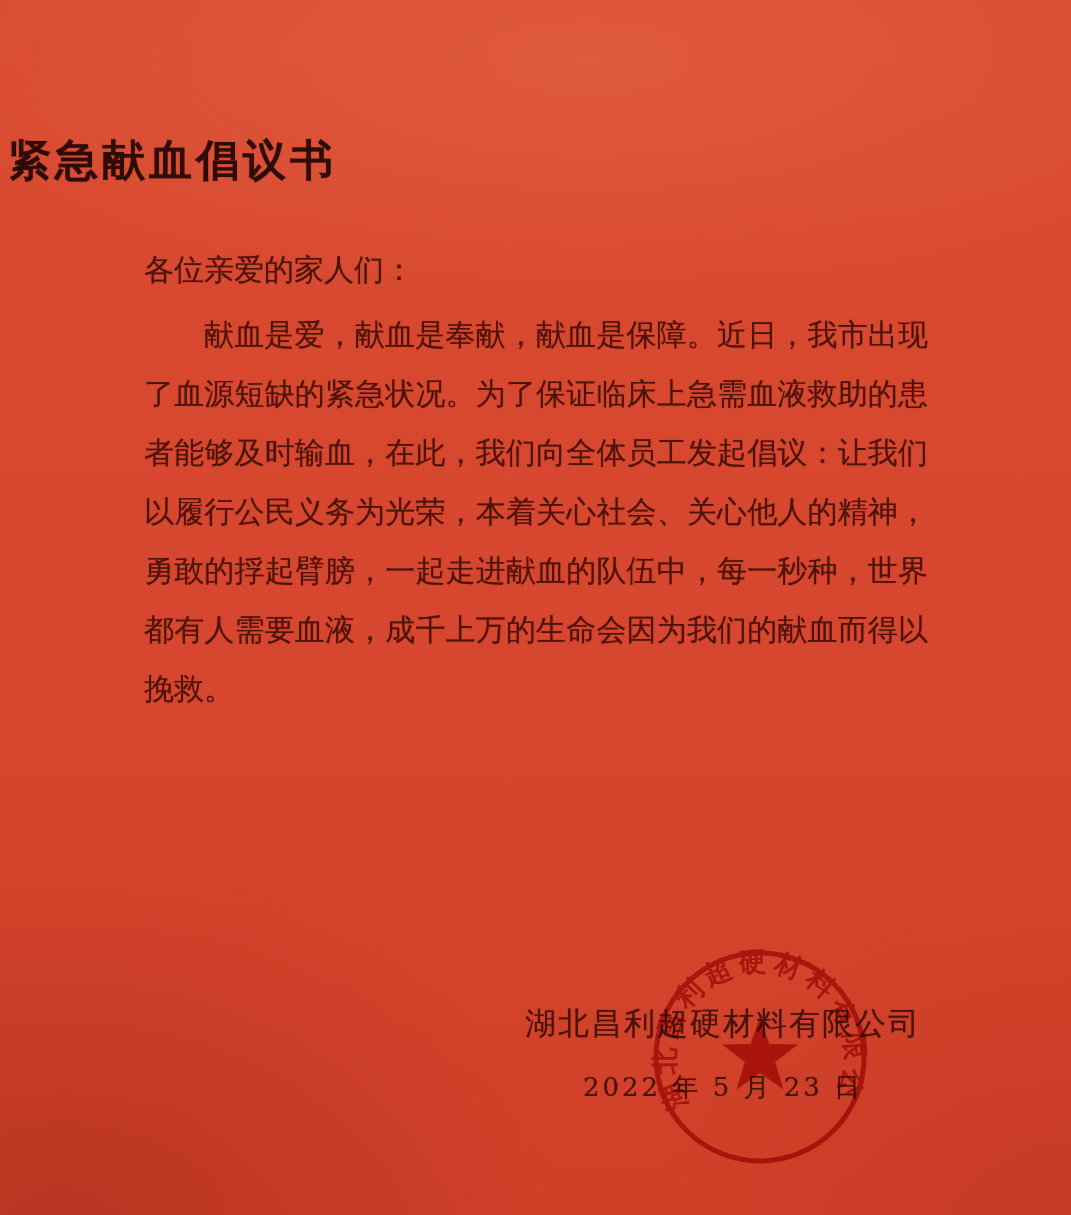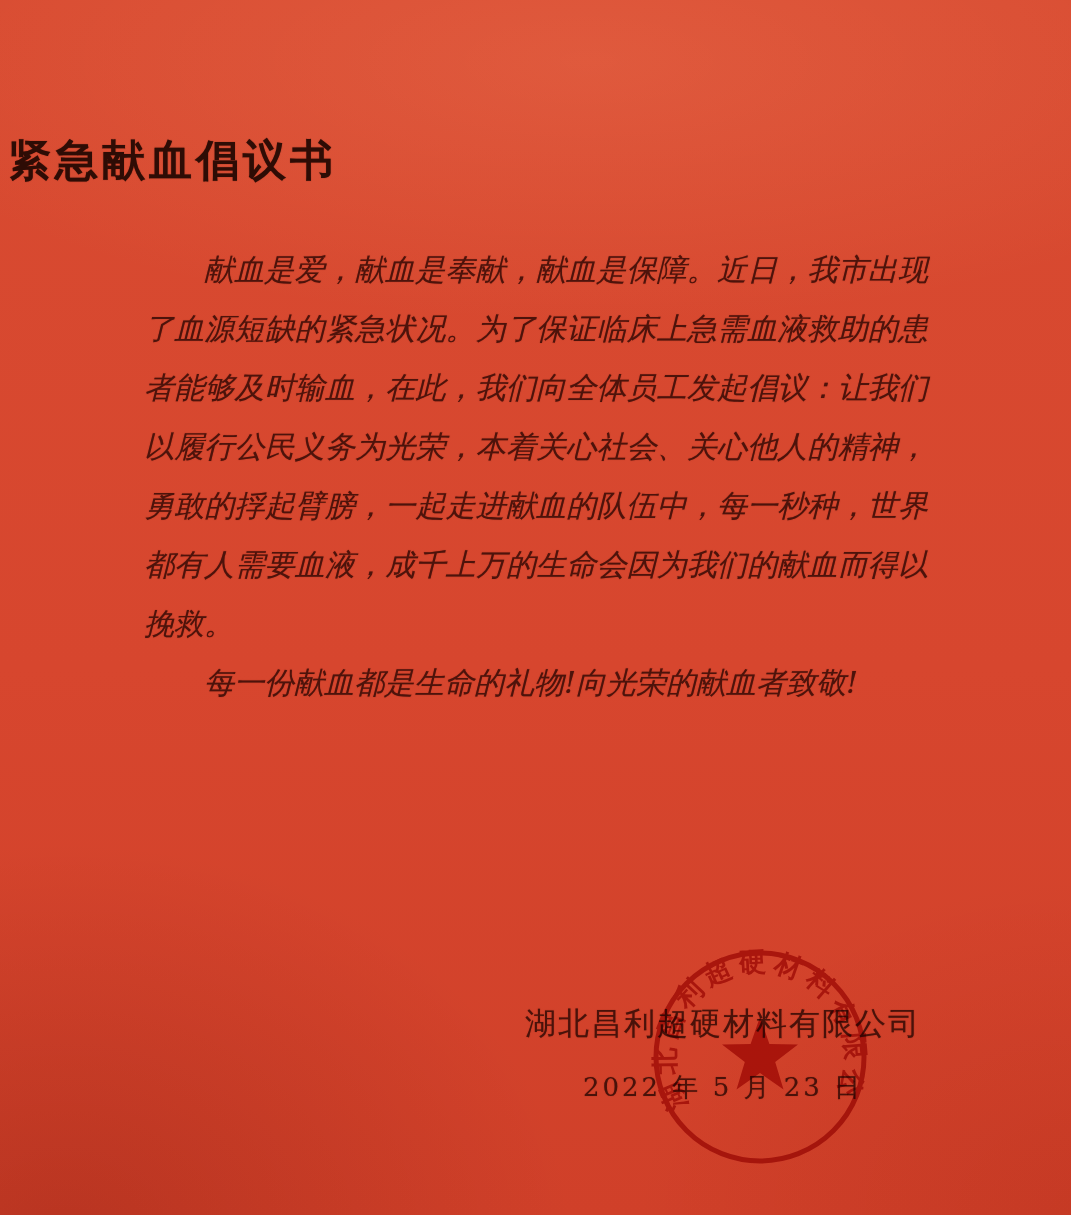--- a/index.html
+++ b/index.html
@@ -23,21 +23,21 @@
     color:#2e0c05;
     text-shadow:0 0 1px rgba(46,12,5,.65);
   }
   .bodytext{
     position:absolute;left:144px;top:240px;width:784px;
     font-size:30px;line-height:59px;color:#4d130b;
     text-shadow:0 0 1px rgba(77,19,11,.55);
     text-align:justify;
   }
   .salutation{margin:0 0 6px 0;}
-  .para{margin:0;text-indent:2em;font-style:italic;}
+  .para{margin:0;text-indent:2em;}
   .sig-block{
     position:absolute;top:1003px;right:150px;
     text-align:center;color:#49120a;
     text-shadow:0 0 1px rgba(73,18,10,.55);
   }
   .company{font-size:31px;letter-spacing:2px;}
   .date{font-size:26px;margin-top:25px;letter-spacing:3px;}
   .stamp{
     position:absolute;left:648px;top:945px;
     mix-blend-mode:multiply;opacity:.82;
@@ -51,22 +51,22 @@
   .stamp .star{fill:#c4281d;}
 </style>
 </head>
 <body>
 
 <div class="page">
 
   <h1 class="title">紧急献血倡议书</h1>
 
   <div class="bodytext">
+    <div class="salutation">各位亲爱的家人们：</div>
     <p class="para">献血是爱，献血是奉献，献血是保障。近日，我市出现了血源短缺的紧急状况。为了保证临床上急需血液救助的患者能够及时输血，在此，我们向全体员工发起倡议：让我们以履行公民义务为光荣，本着关心社会、关心他人的精神，勇敢的捊起臂膀，一起走进献血的队伍中，每一秒种，世界都有人需要血液，成千上万的生命会因为我们的献血而得以挽救。</p>
-    <p class="para">每一份献血都是生命的礼物!向光荣的献血者致敬!</p>
   </div>
 
   <div class="sig-block">
     <div class="company">湖北昌利超硬材料有限公司</div>
     <div class="date">2022 年 5 月 23 日</div>
   </div>
 
   <svg class="stamp" width="224" height="224" viewBox="0 0 224 224" xmlns="http://www.w3.org/2000/svg">
     <circle class="ring" cx="112" cy="112" r="104"></circle>
     <path id="rim-path" d="M 41.6 161.3 A 86 86 0 1 1 182.4 161.3" fill="none"></path>

